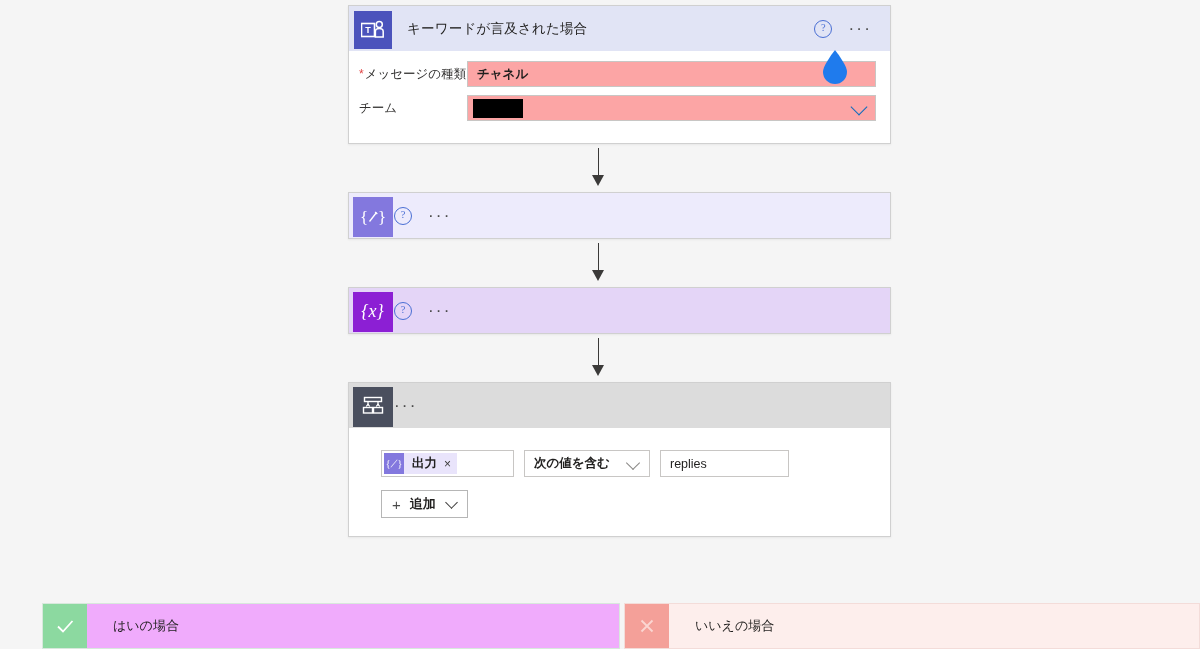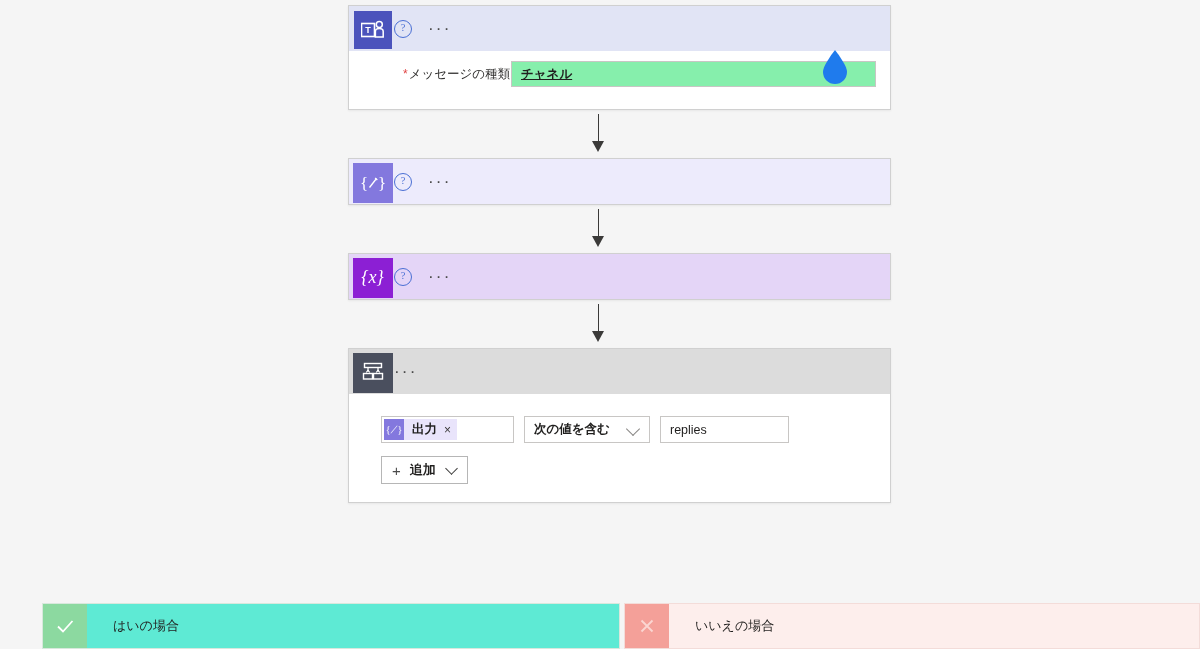--- a/index.html
+++ b/index.html
@@ -118,45 +118,44 @@
   }
   .condition-header { background: #dcdcdc; }
   .condition-icon-box {
     width: 40px; height: 40px;
     margin: 2px 0 0 2px;
     background: #4a4f5e;
     display: flex; align-items: center; justify-content: center;
   }
 
   
-  .card-body { padding: 10px 14px 14px 0; margin-left: 44px; }
+  .card-body { padding: 10px 14px 14px 0; }
   .form-row {
     display: flex;
     align-items: center;
     margin-bottom: 8px;
   }
   .form-label {
     width: 118px;
     flex: 0 0 118px;
     font-size: 12.5px;
     color: #323130;
     padding-left: 10px;
     box-sizing: border-box;
   }
   .req-star { color: #e04343; font-size: 12px; margin-right: 1px; }
   .form-control {
     position: relative;
     flex: 1 1 auto;
     height: 26px;
     border: 1px solid #c8c6c4;
-    background: #86efac;
-    display: flex;
-    align-items: center;
-    box-sizing: border-box;
-    text-decoration: underline;
+    background: #fca5a5;
+    display: flex;
+    align-items: center;
+    box-sizing: border-box;
   }
   .form-value {
     font-size: 12.5px;
     color: #201f1e;
     padding-left: 9px;
     font-weight: bold;
   }
   .form-value.plain { font-weight: normal; color: #605e5c; }
   .chevron {
     position: absolute;
@@ -369,21 +368,21 @@
   }
   .branch {
     display: flex;
     align-items: center;
     height: 46px;
     box-sizing: border-box;
   }
   .branch-yes {
     width: 582px;
     margin-left: 42px;
-    background: #5eead4;
+    background: #f0abfc;
     border: 1px solid #d8e8dd;
   }
   .branch-no {
     width: 580px;
     margin-left: 4px;
     background: #fdeeec;
     border: 1px solid #f3dcd9;
   }
   .branch-icon {
     width: 44px; height: 44px;
@@ -422,38 +421,46 @@
         <div class="card-icon">
           <div class="teams-icon-box">
             <svg width="24" height="20" viewBox="0 0 24 20" aria-hidden="true">
               <rect x="0.5" y="3.5" width="13" height="13" fill="none" stroke="#ffffff" stroke-width="1.6"></rect>
               <text x="7" y="13.2" font-family="Liberation Sans, sans-serif" font-size="9" font-weight="bold" fill="#ffffff" text-anchor="middle">T</text>
               <circle cx="18.3" cy="4.4" r="3.0" fill="none" stroke="#ffffff" stroke-width="1.5"></circle>
               <path d="M14.4 17 L14.4 11.4 C14.4 9.6 16.0 8.6 18.3 8.6 C20.6 8.6 22.2 9.6 22.2 11.4 L22.2 17 Z" fill="none" stroke="#ffffff" stroke-width="1.5"></path>
             </svg>
           </div>
         </div>
+        <div class="card-title">キーワードが言及された場合</div>
         <div class="header-actions">
           <div class="help-icon">?</div>
           <div class="ellipsis-icon">···</div>
         </div>
       </div>
 
       <div class="card-body">
 
         <div class="form-row">
           <div class="form-label">
             <span class="req-star">*</span><span>メッセージの種類</span>
           </div>
           <div class="form-control">
             <span class="form-value">チャネル</span>
           </div>
         </div>
 
 
+        <div class="form-row">
+          <div class="form-label">チーム</div>
+          <div class="form-control">
+            <div class="redact-bar" style="width:50px;"></div>
+            <span class="chevron"></span>
+          </div>
+        </div>
 
 
       </div>
     </div>
 
     <div class="connector">
       <div class="stem"></div>
         <div class="arrowhead"></div>
     </div>
 

